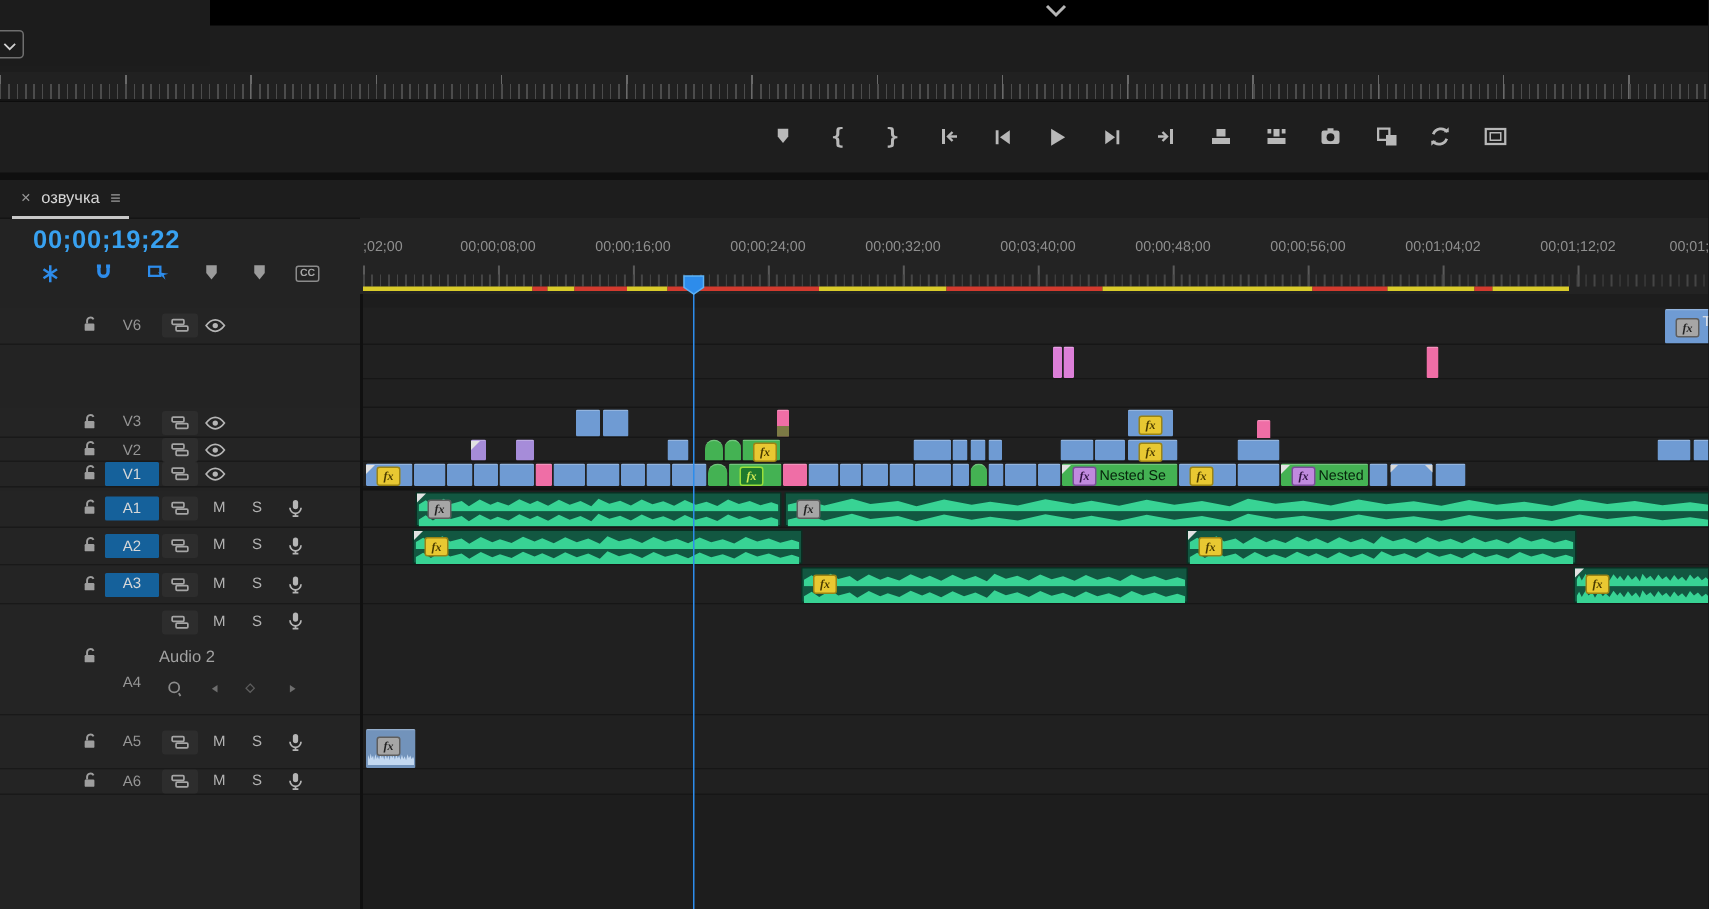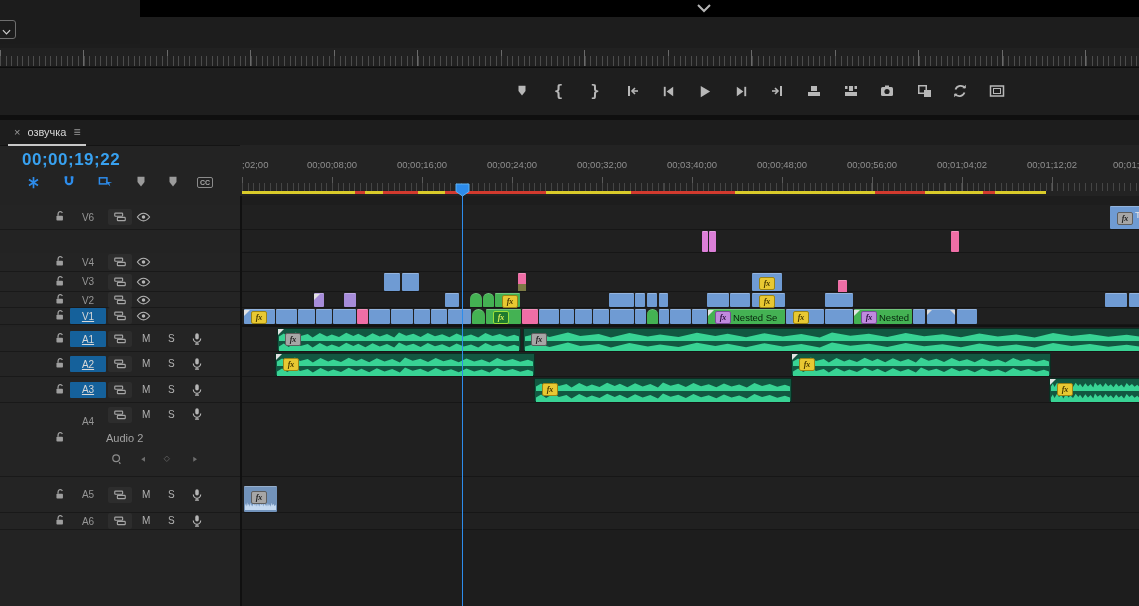--- a/index.html
+++ b/index.html
@@ -41,21 +41,21 @@
   #rticks2{position:absolute;left:0;top:38px;width:899px;height:8px;
       background-image:repeating-linear-gradient(90deg,#454545 0 1px,transparent 1px 5.62px);background-position:2px 0;}
   .rbseg{position:absolute;top:46px;height:3px;}
   
   #headers{left:0;top:76px;width:240px;height:410px;background:#232323;}
   #lanes{left:240px;top:76px;width:899px;height:410px;background:#1d1d1d;border-left:2px solid #101010;}
   .lanerow{position:absolute;left:0;width:899px;border-bottom:1px solid #161616;background:#202020;}
   .headrow{position:absolute;left:0;width:240px;border-bottom:1px solid #191919;background:#242424;}
   .synctile{position:absolute;background:#2d2d2d;border-radius:2px;display:flex;align-items:center;justify-content:center;}
   .tname{position:absolute;width:36px;display:flex;align-items:center;justify-content:center;font-size:10px;color:#969696;border-radius:1px;}
-  .tname.tgt{background:#15619b;color:#d8d8d8;text-decoration:underline;}
+  .tname.tgt{background:#15619b;color:#d8d8d8;}
   .hicon{position:absolute;display:flex;align-items:center;justify-content:center;color:#ababab;}
   .mslet{position:absolute;font-size:10px;color:#b2b2b2;}
   
   .clip{position:absolute;box-sizing:border-box;border-radius:1px;}
   .clip.video{border-top:1px solid rgba(255,255,255,0.25);}
   .clip.arch{border-radius:7px 7px 1px 1px;}
   .fold::before{content:"";position:absolute;left:0;top:0;border-top:6px solid #e2e2e2;border-right:6px solid transparent;}
   .notch::before{content:"";position:absolute;left:0;top:0;border-top:5px solid #d9d9d9;border-right:5px solid transparent;}
   .notch::after{content:"";position:absolute;right:0;top:0;border-top:5px solid #d9d9d9;border-left:5px solid transparent;}
   .fx{position:absolute;left:7px;width:14px;height:11px;border-radius:2px;font:italic bold 8px "Liberation Serif",serif;
@@ -240,41 +240,20 @@
               <rect x="5" y="8.5" width="9" height="3.6" rx="0.8" fill="none" stroke="#a5a5a5" stroke-width="1.3"></rect>
             </svg>
           </div>
           <div class="hicon" style="left: 136px; top: 5px;">
             <svg width="15" height="15" viewBox="0 0 16 16">
               <path d="M1.5 7.5C3.5 4.7 6 3.4 8 3.4s4.5 1.3 6.5 4.1C12.5 10.3 10 11.6 8 11.6s-4.5-1.3-6.5-4.1z" stroke="#b5b5b5" stroke-width="1.2" fill="none"></path>
               <circle cx="8" cy="7.5" r="1.9" fill="#b5b5b5"></circle>
             </svg>
           </div>
         </div>
-        <div class="headrow" style="top: 57px; height: 18px;">
-          <div class="hicon" style="left: 54px; top: 2px;">
-            <svg width="13" height="13" viewBox="0 0 16 16">
-              <rect x="3" y="7" width="8" height="6" rx="1" fill="#9e9e9e"></rect>
-              <path d="M5 7V4.8A2.8 2.8 0 0 1 10.3 3.6" stroke="#9e9e9e" stroke-width="1.6" fill="none"></path>
-            </svg>
-          </div>
-          <div class="tname" style="left: 70px; top: 1px; height: 16px;">V4</div>
-          <div class="synctile" style="left: 108px; top: 1px; width: 24px; height: 16px;">
-            <svg width="14" height="14" viewBox="0 0 16 16">
-              <rect x="2" y="3.5" width="9" height="3.6" rx="0.8" fill="none" stroke="#a5a5a5" stroke-width="1.3"></rect>
-              <rect x="5" y="8.5" width="9" height="3.6" rx="0.8" fill="none" stroke="#a5a5a5" stroke-width="1.3"></rect>
-            </svg>
-          </div>
-          <div class="hicon" style="left: 136px; top: 2px;">
-            <svg width="15" height="15" viewBox="0 0 16 16">
-              <path d="M1.5 7.5C3.5 4.7 6 3.4 8 3.4s4.5 1.3 6.5 4.1C12.5 10.3 10 11.6 8 11.6s-4.5-1.3-6.5-4.1z" stroke="#b5b5b5" stroke-width="1.2" fill="none"></path>
-              <circle cx="8" cy="7.5" r="1.9" fill="#b5b5b5"></circle>
-            </svg>
-          </div>
-        </div>
         <div class="headrow" style="top: 76px; height: 19px;">
           <div class="hicon" style="left: 54px; top: 2.5px;">
             <svg width="13" height="13" viewBox="0 0 16 16">
               <rect x="3" y="7" width="8" height="6" rx="1" fill="#9e9e9e"></rect>
               <path d="M5 7V4.8A2.8 2.8 0 0 1 10.3 3.6" stroke="#9e9e9e" stroke-width="1.6" fill="none"></path>
             </svg>
           </div>
           <div class="tname" style="left: 70px; top: 1.5px; height: 16px;">V3</div>
           <div class="synctile" style="left: 108px; top: 1.5px; width: 24px; height: 16px;">
             <svg width="14" height="14" viewBox="0 0 16 16">
@@ -418,21 +397,21 @@
               <path d="M3.8 7.5a4.2 4.2 0 0 0 8.4 0" stroke="#b5b5b5" stroke-width="1.3" fill="none"></path>
               <path d="M8 11.7v1.8M5.8 13.8h4.4" stroke="#b5b5b5" stroke-width="1.3"></path>
             </svg>
           </div>
           <div class="hicon" style="left: 54px; top: 28px;">
             <svg width="13" height="13" viewBox="0 0 16 16">
               <rect x="3" y="7" width="8" height="6" rx="1" fill="#9e9e9e"></rect>
               <path d="M5 7V4.8A2.8 2.8 0 0 1 10.3 3.6" stroke="#9e9e9e" stroke-width="1.6" fill="none"></path>
             </svg>
           </div>
-          <div class="tname" style="left: 70px; top: 10px; height: 16px;">A4</div>
+          <div class="tname" style="left: 70px; top: 44px; height: 16px;">A4</div>
           <div class="abs" style="left: 106px; top: 29px; font-size: 11px; color: rgb(162, 162, 162);">Audio 2</div>
           <div class="hicon" style="left: 110px; top: 50px;">
             <svg width="14" height="14" viewBox="0 0 16 16">
               <circle cx="7" cy="6" r="3.8" stroke="#8c8c8c" stroke-width="1.4" fill="none"></circle>
               <path d="M10.5 10.5l1.3 2" stroke="#8c8c8c" stroke-width="1.4"></path>
             </svg>
           </div>
           <div class="hicon" style="left: 140px; top: 53px;">
             <svg width="10" height="10" viewBox="0 0 16 16">
               <path d="M8 1L2 5l6 4z" fill="#6e6e6e"></path>

